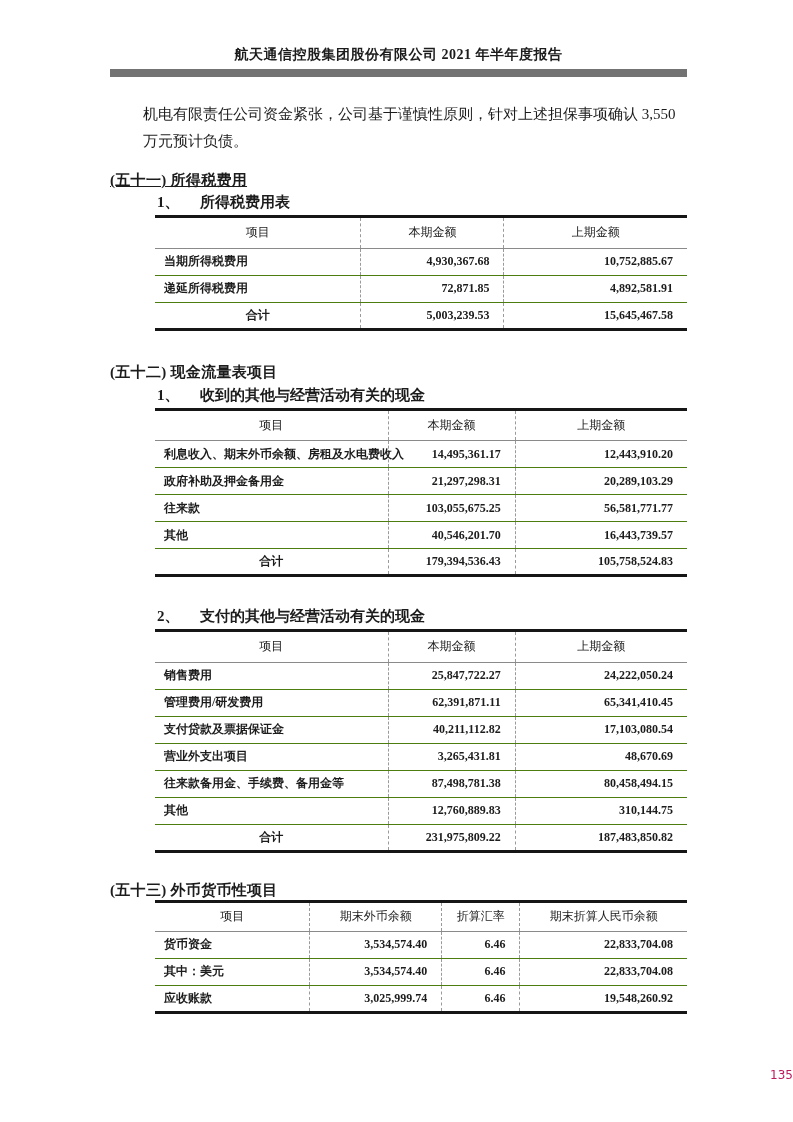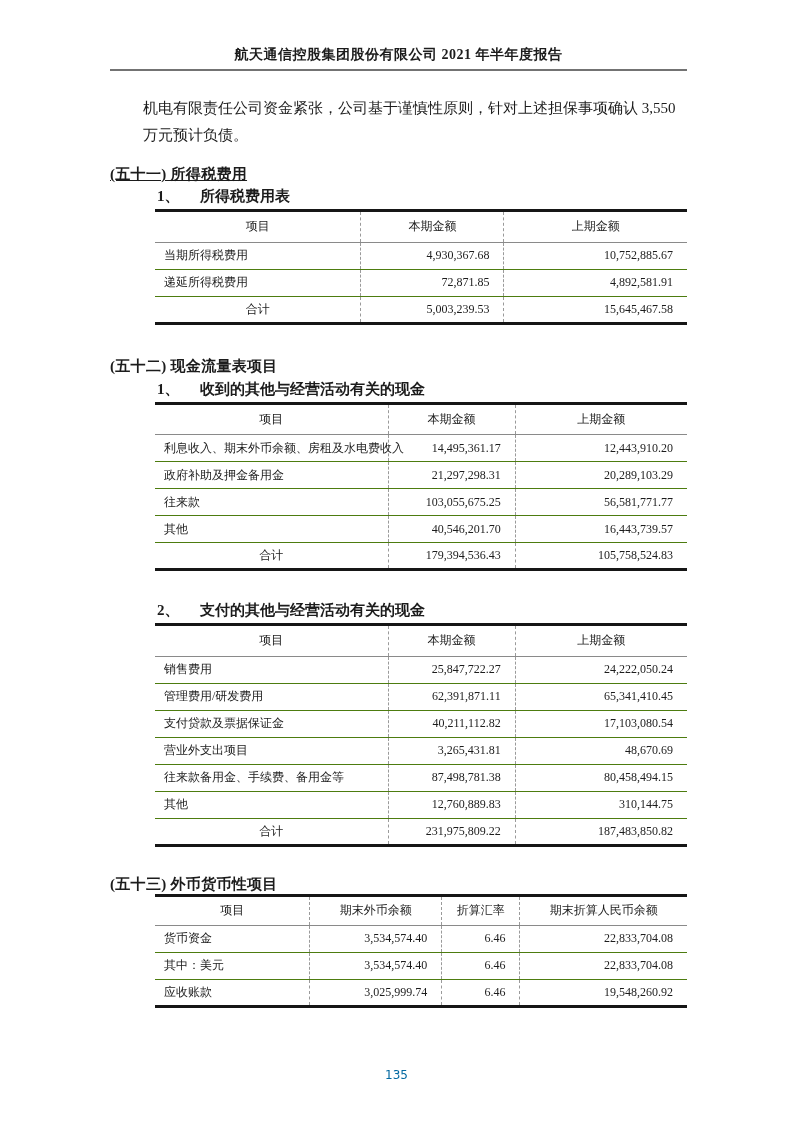--- a/index.html
+++ b/index.html
@@ -11,21 +11,21 @@
     background:#ffffff;
     color:#1c1c1c;
     font-family:"Liberation Serif","DejaVu Serif",serif;
     overflow:hidden;
   }
   
   .header {
     margin:0 106px 0 110px;
     padding-top:46px;
     padding-bottom:5px;
-    border-bottom:2px solid #737373;
+    border-bottom:8px solid #737373;
     text-align:center;
   }
   .header-title { font-size:14px; font-weight:bold; letter-spacing:0.5px; }
 
   
   .content { margin-left:110px; width:578px; }
 
   .para {
     margin:24px 0 0 33px;
     width:525px;
@@ -71,40 +71,41 @@
     height:30px;
     font-weight:normal;
     text-align:center;
     vertical-align:middle;
     border-bottom:1px solid #8a8a8a;
   }
   .fin-table td {
     height:27px;
     vertical-align:middle;
     white-space:nowrap;
+    font-weight:bold;
   }
   .fin-table tbody tr + tr td { border-top:1px solid #4d7c0f; }
   .fin-table td.c-label { text-align:left; padding-left:9px; }
   .fin-table td.c-label.total { text-align:center; padding-left:0; }
   .fin-table td.c-num { text-align:right; padding-right:14px; }
   .vdiv { border-left:1px dashed #9a9a9a; }
 
   
   .t-a col:nth-child(1){width:38.7%;} .t-a col:nth-child(2){width:26.9%;} .t-a col:nth-child(3){width:34.4%;}
   .t-b col:nth-child(1){width:43.8%;} .t-b col:nth-child(2){width:23.9%;} .t-b col:nth-child(3){width:32.3%;}
   .t-c col:nth-child(1){width:29.1%;} .t-c col:nth-child(2){width:24.8%;} .t-c col:nth-child(3){width:14.7%;} .t-c col:nth-child(4){width:31.4%;}
 
   
   .page-number {
     position:absolute;
     top:1068px; left:0; right:0;
-    text-align:center;
+    text-align:right;
     font-size:12px;
     font-family:"DejaVu Sans","Liberation Sans",sans-serif;
-    color:#0369a1;
+    color:#be185d;
   }
 </style>
 </head>
 <body>
 
 <div class="page">
 
   <div class="header">
     <div class="header-title">航天通信控股集团股份有限公司 2021 年半年度报告</div>
   </div>

